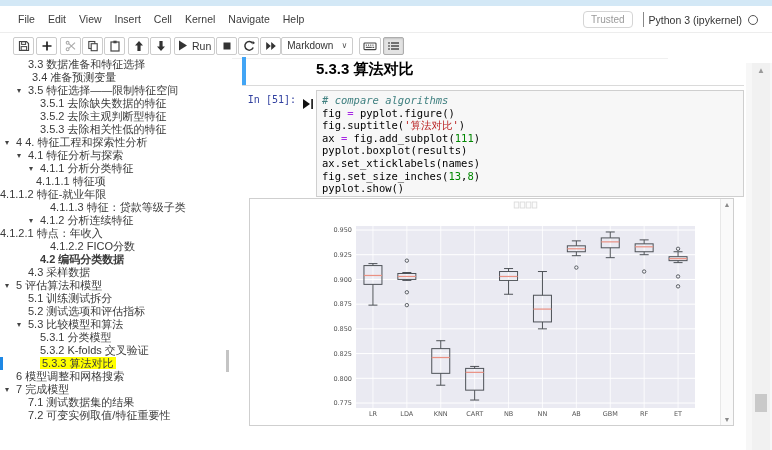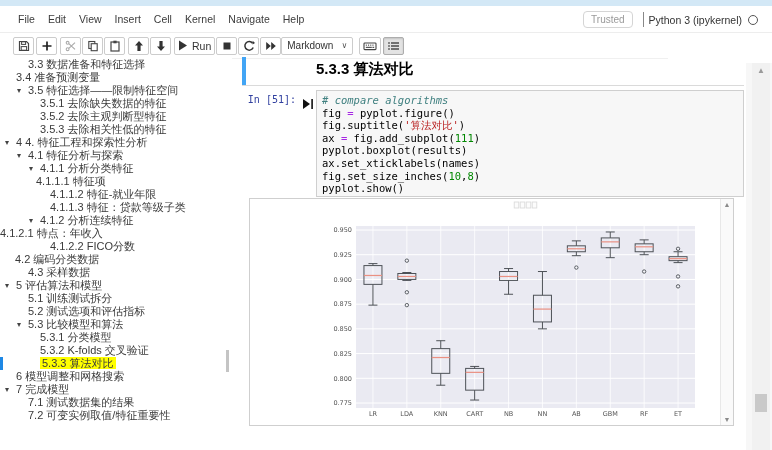--- a/index.html
+++ b/index.html
@@ -185,35 +185,35 @@
           <rect x="4" y="5.2" width="8" height="1.6" fill="#555"></rect>
           <rect x="1.2" y="8.2" width="1.6" height="1.6" fill="#555"></rect>
           <rect x="4" y="8.2" width="8" height="1.6" fill="#555"></rect>
         </svg>
     </div>
   </div>
 
   <div class="sidebar">
     <div id="toc-list">
         <div class="toc-row" style="padding-left: 28px;"><span class="toc-text">3.3 数据准备和特征选择</span></div>
-        <div class="toc-row" style="padding-left: 16px;"><span class="toc-text">3.4 准备预测变量</span></div>
+        <div class="toc-row" style="padding-left: 32px;"><span class="toc-text">3.4 准备预测变量</span></div>
         <div class="toc-row" style="padding-left: 28px;"><span class="arrow" style="left: 17px;">▾</span><span class="toc-text">3.5 特征选择——限制特征空间</span></div>
         <div class="toc-row" style="padding-left: 40px;"><span class="toc-text">3.5.1 去除缺失数据的特征</span></div>
         <div class="toc-row" style="padding-left: 40px;"><span class="toc-text">3.5.2 去除主观判断型特征</span></div>
         <div class="toc-row" style="padding-left: 40px;"><span class="toc-text">3.5.3 去除相关性低的特征</span></div>
         <div class="toc-row" style="padding-left: 16px;"><span class="arrow" style="left: 5px;">▾</span><span class="toc-text">4 4. 特征工程和探索性分析</span></div>
         <div class="toc-row" style="padding-left: 28px;"><span class="arrow" style="left: 17px;">▾</span><span class="toc-text">4.1 特征分析与探索</span></div>
         <div class="toc-row" style="padding-left: 40px;"><span class="arrow" style="left: 29px;">▾</span><span class="toc-text">4.1.1 分析分类特征</span></div>
         <div class="toc-row" style="padding-left: 36px;"><span class="toc-text">4.1.1.1 特征项</span></div>
-        <div class="toc-row" style="padding-left: 50px;"><span class="toc-text">4.1.1.2 特征-就业年限</span></div>
+        <div class="toc-row" style=""><span class="toc-text">4.1.1.2 特征-就业年限</span></div>
         <div class="toc-row" style="padding-left: 50px;"><span class="toc-text">4.1.1.3 特征：贷款等级子类</span></div>
         <div class="toc-row" style="padding-left: 40px;"><span class="arrow" style="left: 29px;">▾</span><span class="toc-text">4.1.2 分析连续特征</span></div>
         <div class="toc-row" style=""><span class="toc-text">4.1.2.1 特点：年收入</span></div>
         <div class="toc-row" style="padding-left: 50px;"><span class="toc-text">4.1.2.2 FICO分数</span></div>
-        <div class="toc-row" style="padding-left: 15px;"><span class="toc-text">4.2 编码分类数据</span></div>
+        <div class="toc-row" style="padding-left: 40px; font-weight: bold;"><span class="toc-text">4.2 编码分类数据</span></div>
         <div class="toc-row" style="padding-left: 28px;"><span class="toc-text">4.3 采样数据</span></div>
         <div class="toc-row" style="padding-left: 16px;"><span class="arrow" style="left: 5px;">▾</span><span class="toc-text">5 评估算法和模型</span></div>
         <div class="toc-row" style="padding-left: 28px;"><span class="toc-text">5.1 训练测试拆分</span></div>
         <div class="toc-row" style="padding-left: 28px;"><span class="toc-text">5.2 测试选项和评估指标</span></div>
         <div class="toc-row" style="padding-left: 28px;"><span class="arrow" style="left: 17px;">▾</span><span class="toc-text">5.3 比较模型和算法</span></div>
         <div class="toc-row" style="padding-left: 40px;"><span class="toc-text">5.3.1 分类模型</span></div>
         <div class="toc-row" style="padding-left: 40px;"><span class="toc-text">5.3.2 K-folds 交叉验证</span></div>
         <div class="toc-row" style="padding-left: 40px;"><span class="toc-cursor"></span><span class="toc-text hl">5.3.3 算法对比</span></div>
         <div class="toc-row" style="padding-left: 16px;"><span class="toc-text">6 模型调整和网格搜索</span></div>
         <div class="toc-row" style="padding-left: 16px;"><span class="arrow" style="left: 5px;">▾</span><span class="toc-text">7 完成模型</span></div>
@@ -237,21 +237,21 @@
         </svg>
     </div>
     <div class="input-box">
       <div id="code-lines">
           <div class="code-line"><span class="tk-com"># compare algorithms</span></div>
           <div class="code-line"><span>fig </span><span class="tk-op">=</span><span> pyplot.figure()</span></div>
           <div class="code-line"><span>fig.suptitle(</span><span class="tk-str">'算法对比'</span><span>)</span></div>
           <div class="code-line"><span>ax </span><span class="tk-op">=</span><span> fig.add_subplot(</span><span class="tk-num">111</span><span>)</span></div>
           <div class="code-line"><span>pyplot.boxplot(results)</span></div>
           <div class="code-line"><span>ax.set_xticklabels(names)</span></div>
-          <div class="code-line"><span>fig.set_size_inches(</span><span class="tk-num">10</span><span>,</span><span class="tk-num">8</span><span>)</span></div>
+          <div class="code-line"><span>fig.set_size_inches(</span><span class="tk-num">13</span><span>,</span><span class="tk-num">8</span><span>)</span></div>
           <div class="code-line"><span>pyplot.show()</span></div>
         </div>
     </div>
   </div>
 
   <div class="output-scroll">
     <div class="fig-wrap">
       <svg id="figsvg" width="470" height="226" viewBox="0 0 470 226">
           <rect x="106" y="27" width="339" height="182" fill="#eaeaf2"></rect>
           <line x1="106" x2="445" y1="31" y2="31" stroke="#ffffff" stroke-width="1"></line>

